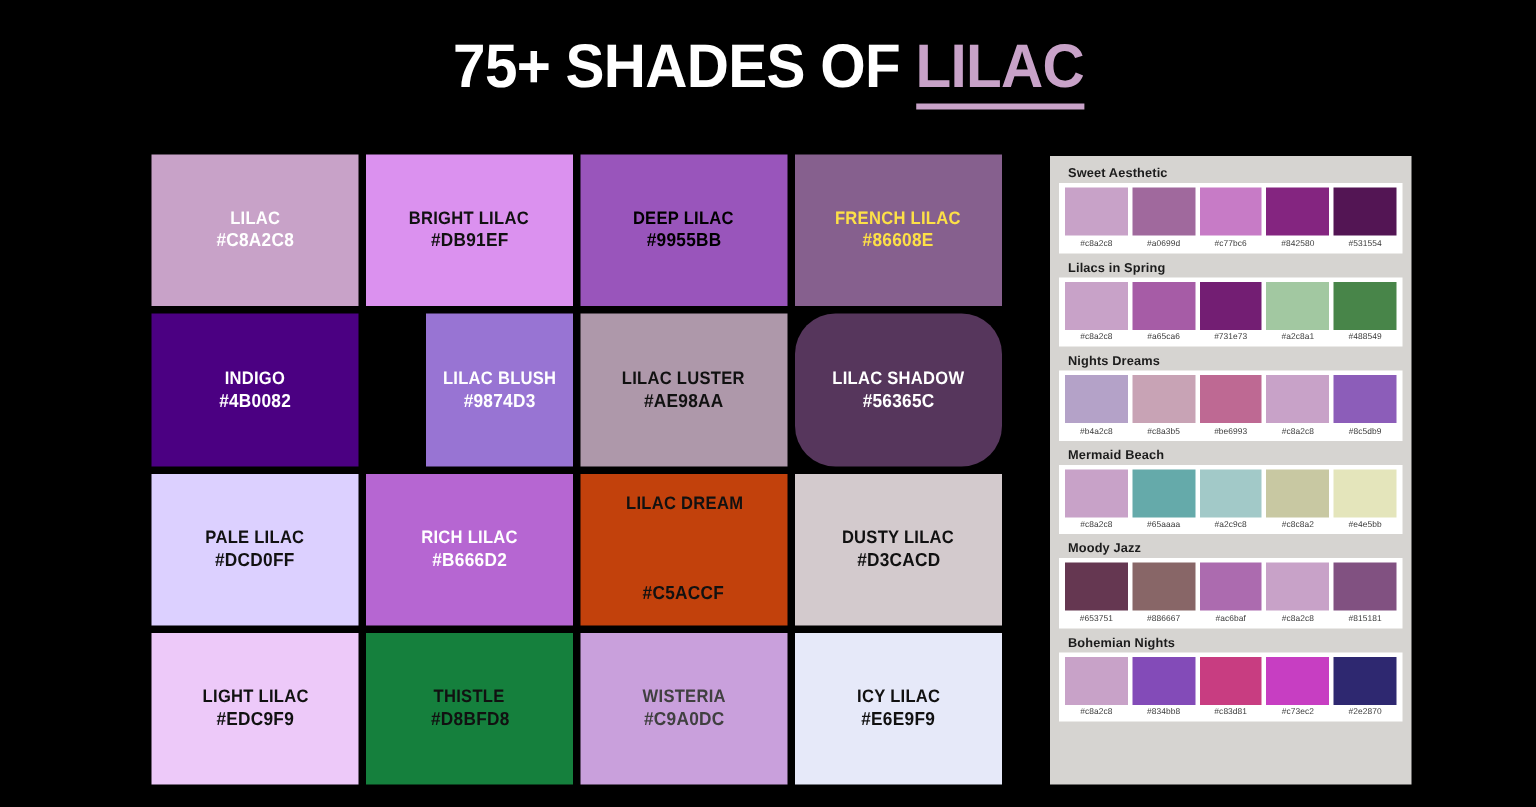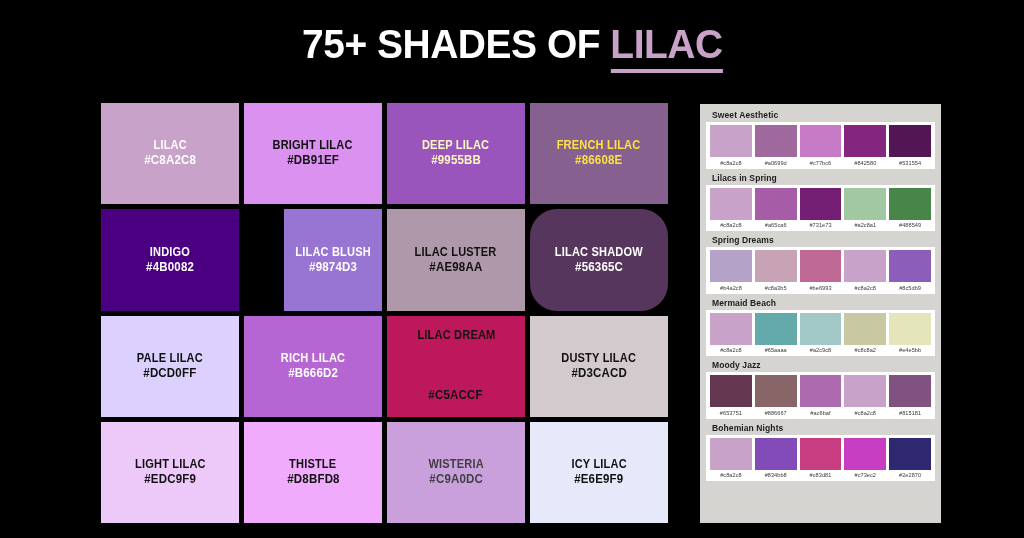--- a/index.html
+++ b/index.html
@@ -135,21 +135,21 @@
 
 <div id="main-grid">
     <div class="swatch-tile" style="background: rgb(200, 162, 200); color: rgb(255, 255, 255);">
       <div class="swatch-name">LILAC</div>
       <div class="swatch-hex">#C8A2C8</div>
     </div>
     <div class="swatch-tile" style="background: rgb(219, 145, 239); color: rgb(17, 17, 17); align-items: center;">
       <div class="swatch-name">BRIGHT LILAC</div>
       <div class="swatch-hex">#DB91EF</div>
     </div>
-    <div class="swatch-tile" style="background: rgb(153, 85, 187); color: #fef9c3; justify-content: center;">
+    <div class="swatch-tile" style="background: rgb(153, 85, 187); color: #000000; justify-content: center;">
       <div class="swatch-name">DEEP LILAC</div>
       <div class="swatch-hex">#9955BB</div>
     </div>
     <div class="swatch-tile" style="background: rgb(134, 96, 142); color: #fde047;">
       <div class="swatch-name">FRENCH LILAC</div>
       <div class="swatch-hex">#86608E</div>
     </div>
     <div class="swatch-tile" style="background: rgb(75, 0, 130); color: rgb(255, 255, 255);">
       <div class="swatch-name">INDIGO</div>
       <div class="swatch-hex">#4B0082</div>
@@ -167,33 +167,33 @@
       <div class="swatch-hex">#56365C</div>
     </div>
     <div class="swatch-tile" style="background: rgb(220, 208, 255); color: rgb(17, 17, 17);">
       <div class="swatch-name">PALE LILAC</div>
       <div class="swatch-hex">#DCD0FF</div>
     </div>
     <div class="swatch-tile" style="background: rgb(182, 102, 210); color: rgb(255, 255, 255);">
       <div class="swatch-name">RICH LILAC</div>
       <div class="swatch-hex">#B666D2</div>
     </div>
-    <div class="swatch-tile" style="background: #be185d; color: rgb(17, 17, 17); gap: 45px;">
+    <div class="swatch-tile" style="background: #c2410c; color: rgb(17, 17, 17); gap: 45px;">
       <div class="swatch-name">LILAC DREAM</div>
       <div class="swatch-hex">#C5ACCF</div>
     </div>
     <div class="swatch-tile" style="background: rgb(211, 202, 205); color: rgb(17, 17, 17);">
       <div class="swatch-name">DUSTY LILAC</div>
       <div class="swatch-hex">#D3CACD</div>
     </div>
     <div class="swatch-tile" style="background: rgb(237, 201, 249); color: rgb(17, 17, 17);">
       <div class="swatch-name">LIGHT LILAC</div>
       <div class="swatch-hex">#EDC9F9</div>
     </div>
-    <div class="swatch-tile" style="background: #f0abfc; color: rgb(17, 17, 17);">
+    <div class="swatch-tile" style="background: #15803d; color: rgb(17, 17, 17);">
       <div class="swatch-name">THISTLE</div>
       <div class="swatch-hex">#D8BFD8</div>
     </div>
     <div class="swatch-tile" style="background: rgb(201, 160, 220); color: #404040;">
       <div class="swatch-name">WISTERIA</div>
       <div class="swatch-hex">#C9A0DC</div>
     </div>
     <div class="swatch-tile" style="background: rgb(230, 233, 249); color: rgb(17, 17, 17);">
       <div class="swatch-name">ICY LILAC</div>
       <div class="swatch-hex">#E6E9F9</div>
@@ -245,21 +245,21 @@
           <div class="palette-chip" style="background: rgb(162, 200, 161);"></div>
           <div class="palette-hex">#a2c8a1</div>
         </div>
         <div class="palette-swatch">
           <div class="palette-chip" style="background: rgb(72, 133, 73);"></div>
           <div class="palette-hex">#488549</div>
         </div>
       </div>
     </div>
     <div class="palette-group">
-      <div class="palette-group-title">Spring Dreams</div>
+      <div class="palette-group-title">Nights Dreams</div>
       <div class="palette-card">
         <div class="palette-swatch">
           <div class="palette-chip" style="background: rgb(180, 162, 200);"></div>
           <div class="palette-hex">#b4a2c8</div>
         </div>
         <div class="palette-swatch">
           <div class="palette-chip" style="background: rgb(200, 163, 181);"></div>
           <div class="palette-hex">#c8a3b5</div>
         </div>
         <div class="palette-swatch">

